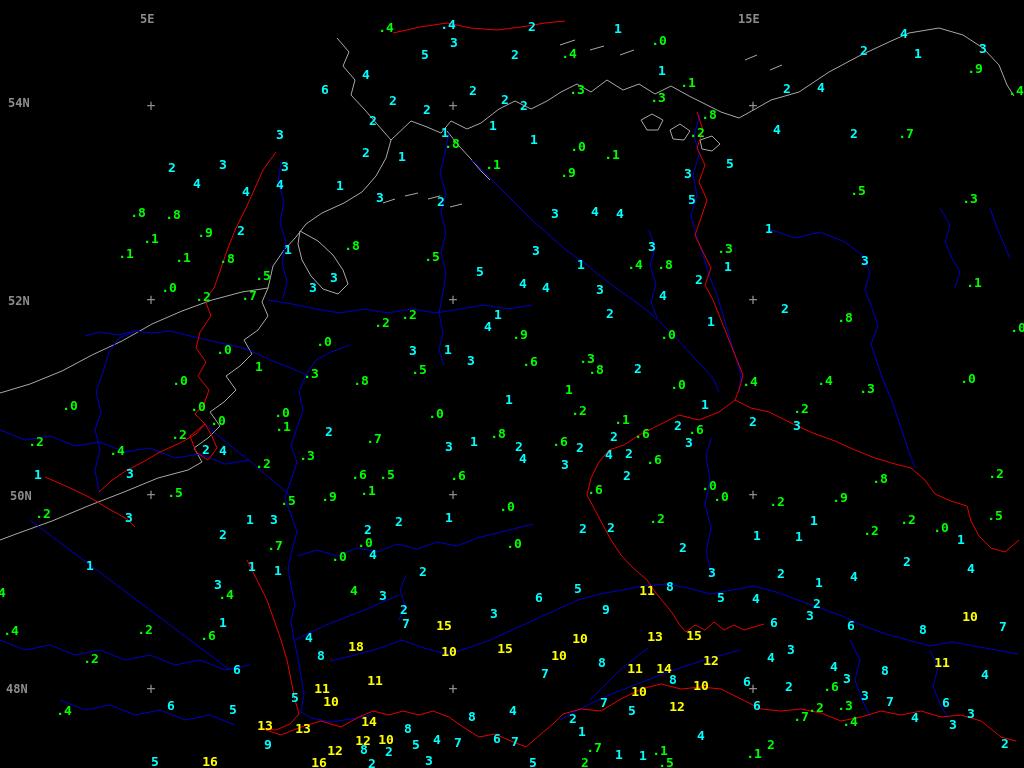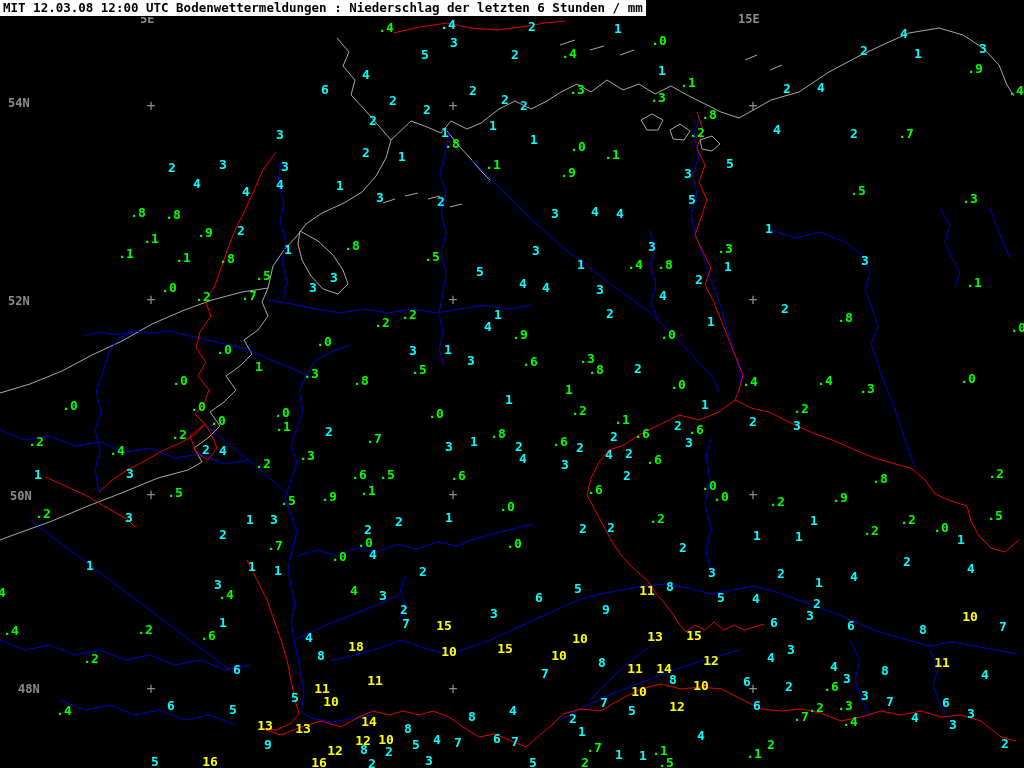--- a/index.html
+++ b/index.html
@@ -407,28 +407,27 @@
       <span class="st" style="left: 953px; top: 725px; color: rgb(0, 255, 255);">3</span>
       <span class="st" style="left: 1005px; top: 744px; color: rgb(0, 255, 255);">2</span>
       <span class="st" style="left: 771px; top: 745px; color: rgb(0, 255, 0);">2</span>
     </div>
   <div id="gridlayer">
       <span class="grid-label" style="left: 140px; top: 12px; color: rgb(140, 140, 140);">5E</span>
       <span class="grid-label" style="left: 738px; top: 12px; color: rgb(140, 140, 140);">15E</span>
       <span class="grid-label" style="left: 8px; top: 96px; color: rgb(140, 140, 140);">54N</span>
       <span class="grid-label" style="left: 8px; top: 294px; color: rgb(140, 140, 140);">52N</span>
       <span class="grid-label" style="left: 10px; top: 489px; color: rgb(140, 140, 140);">50N</span>
-      <span class="grid-label" style="left: 18px; top: 682px; color: rgb(140, 140, 140);">48N</span>
+      <span class="grid-label" style="left: 6px; top: 682px; color: rgb(140, 140, 140);">48N</span>
       <span class="grid-cross" style="left: 151px; top: 107px; color: rgb(140, 140, 140);">+</span>
       <span class="grid-cross" style="left: 453px; top: 107px; color: rgb(140, 140, 140);">+</span>
       <span class="grid-cross" style="left: 753px; top: 107px; color: rgb(140, 140, 140);">+</span>
       <span class="grid-cross" style="left: 151px; top: 301px; color: rgb(140, 140, 140);">+</span>
       <span class="grid-cross" style="left: 453px; top: 301px; color: rgb(140, 140, 140);">+</span>
       <span class="grid-cross" style="left: 753px; top: 301px; color: rgb(140, 140, 140);">+</span>
       <span class="grid-cross" style="left: 151px; top: 496px; color: rgb(140, 140, 140);">+</span>
       <span class="grid-cross" style="left: 453px; top: 496px; color: rgb(140, 140, 140);">+</span>
       <span class="grid-cross" style="left: 753px; top: 496px; color: rgb(140, 140, 140);">+</span>
       <span class="grid-cross" style="left: 151px; top: 690px; color: rgb(140, 140, 140);">+</span>
       <span class="grid-cross" style="left: 453px; top: 690px; color: rgb(140, 140, 140);">+</span>
       <span class="grid-cross" style="left: 753px; top: 690px; color: rgb(140, 140, 140);">+</span>
     </div>
-  <div id="titlebar">MIT 12.03.08 12:00 UTC  Bodenwettermeldungen :  Niederschlag der letzten  6 Stunden / mm</div>
 </div>
 
 </body></html>

